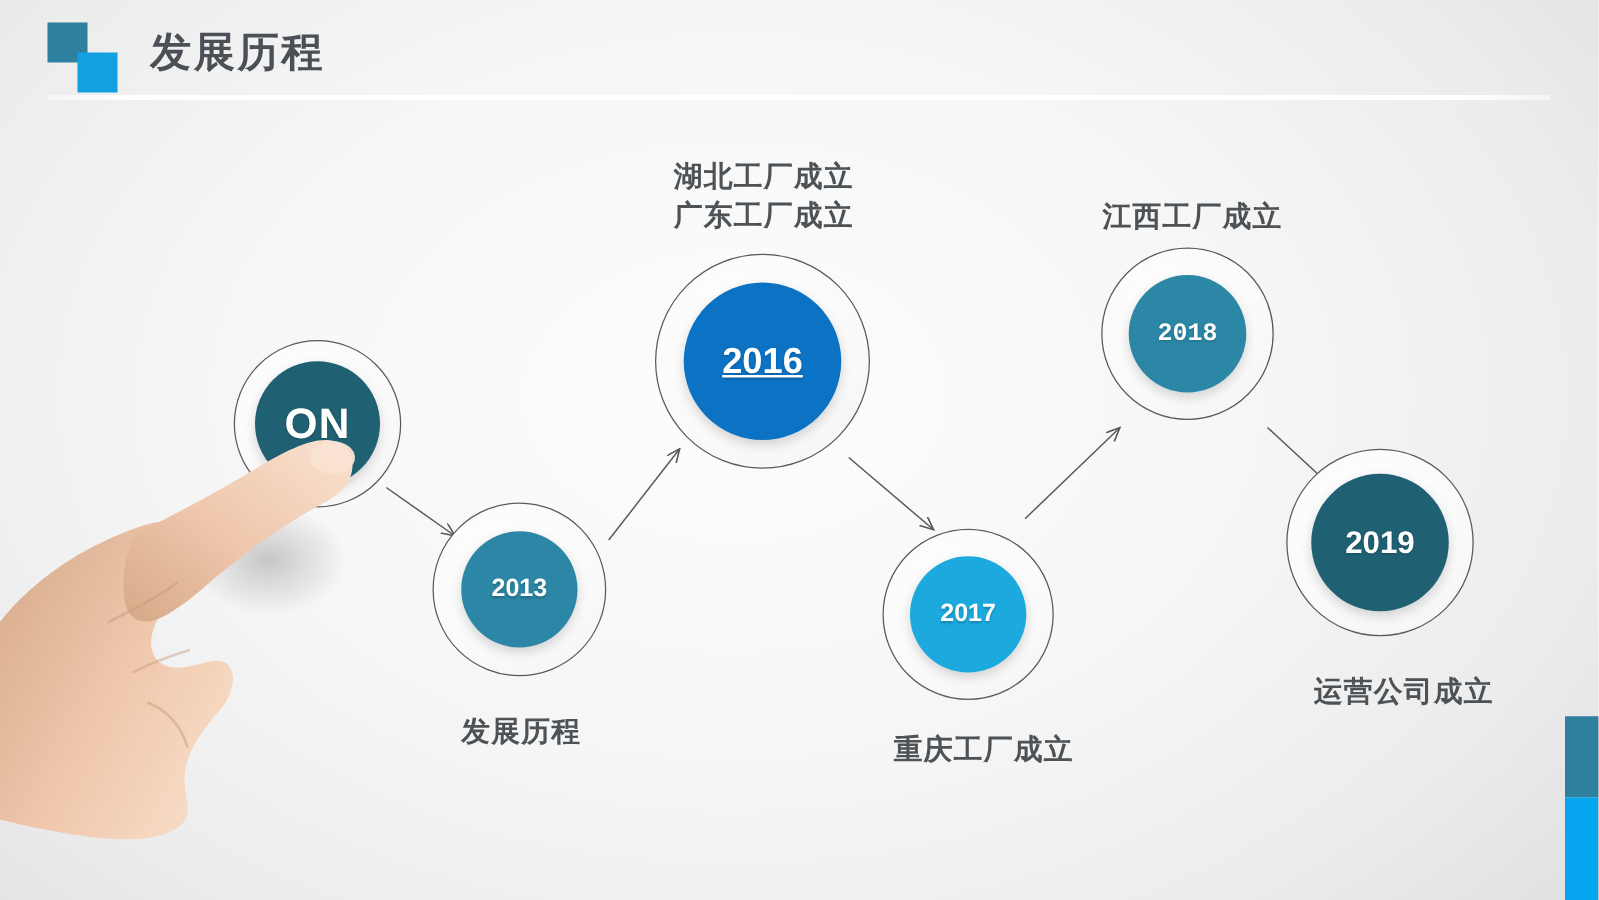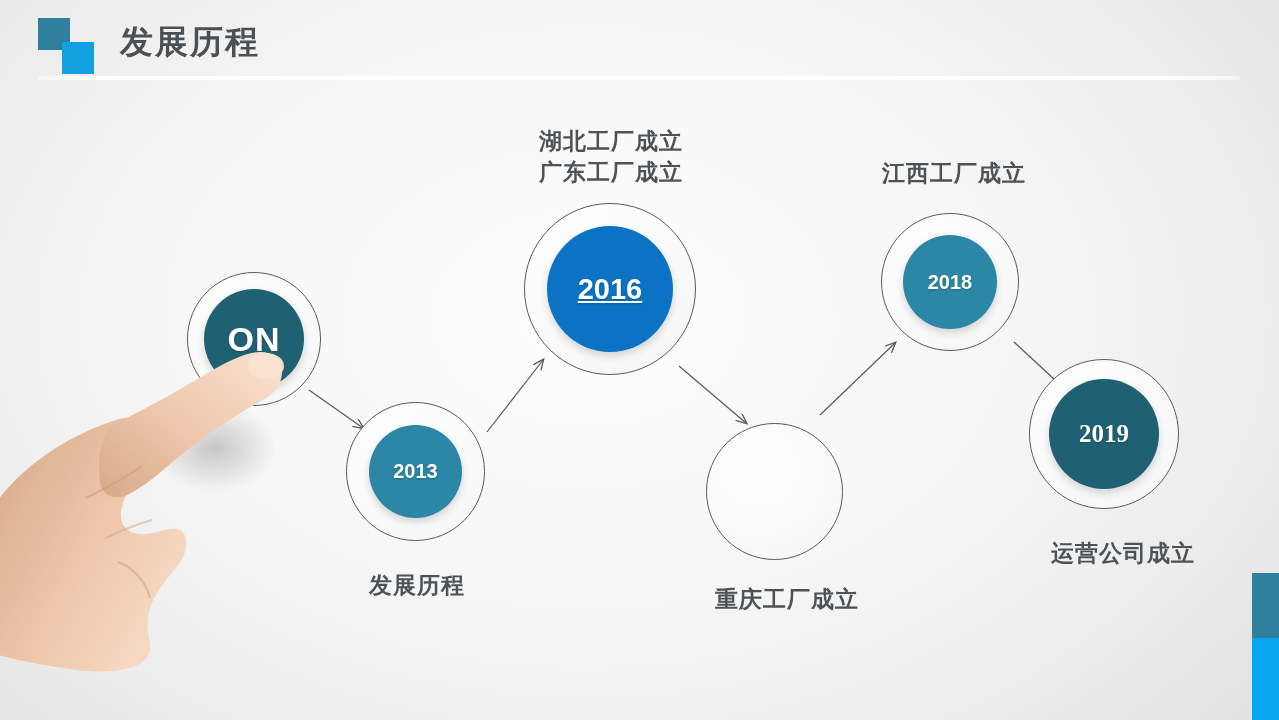--- a/index.html
+++ b/index.html
@@ -96,27 +96,27 @@
   #node-2013 .disc { left: 23px; top: 23px; width: 93px; height: 93px; font-size: 20px; }
 
   #node-2016       { left: 524px; top: 203px; width: 172px; height: 172px; }
   #node-2016 .ring { width: 172px; height: 172px; }
   #node-2016 .disc { left: 23px; top: 23px; width: 126px; height: 126px; font-size: 29px; }
 
   #node-2017       { left: 706px; top: 423px; width: 137px; height: 137px; }
   #node-2017 .ring { width: 137px; height: 137px; }
   #node-2017 .disc { left: 22px; top: 22px; width: 93px; height: 93px; font-size: 20px; }
 
-  #node-2018       { left: 881px; top: 213px; width: 138px; height: 138px; }
+  #node-2018       { left: 881px; top: 198px; width: 138px; height: 138px; font-family: Liberation Mono, monospace; }
   #node-2018 .ring { width: 138px; height: 138px; }
   #node-2018 .disc { left: 22px; top: 22px; width: 94px; height: 94px; font-size: 20px; }
 
   #node-2019       { left: 1029px; top: 359px; width: 150px; height: 150px; }
   #node-2019 .ring { width: 150px; height: 150px; }
-  #node-2019 .disc { left: 20px; top: 20px; width: 110px; height: 110px; font-size: 25px; font-family: Liberation Serif, serif; }
+  #node-2019 .disc { left: 20px; top: 20px; width: 110px; height: 110px; font-size: 25px; }
 
   
   .caption {
     position: absolute;
     color: #4d5256;
     font-size: 23px;
     font-weight: 700;
     line-height: 1.33;
     letter-spacing: 1px;
     text-align: center;
@@ -183,20 +183,21 @@
     <div class="disc" style="background: rgb(43, 135, 165);">2013</div>
   </div>
 
   <div class="node" id="node-2016">
     <div class="ring"></div>
     <div class="disc" style="background: rgb(11, 114, 196); text-decoration: underline;">2016</div>
   </div>
 
   <div class="node" id="node-2017">
     <div class="ring"></div>
+    <div class="disc" style="background: rgb(27, 169, 222);">2017</div>
   </div>
 
   <div class="node" id="node-2018">
     <div class="ring"></div>
     <div class="disc" style="background: rgb(43, 135, 165);">2018</div>
   </div>
 
   <div class="node" id="node-2019">
     <div class="ring"></div>
     <div class="disc" style="background: rgb(31, 97, 115);">2019</div>

